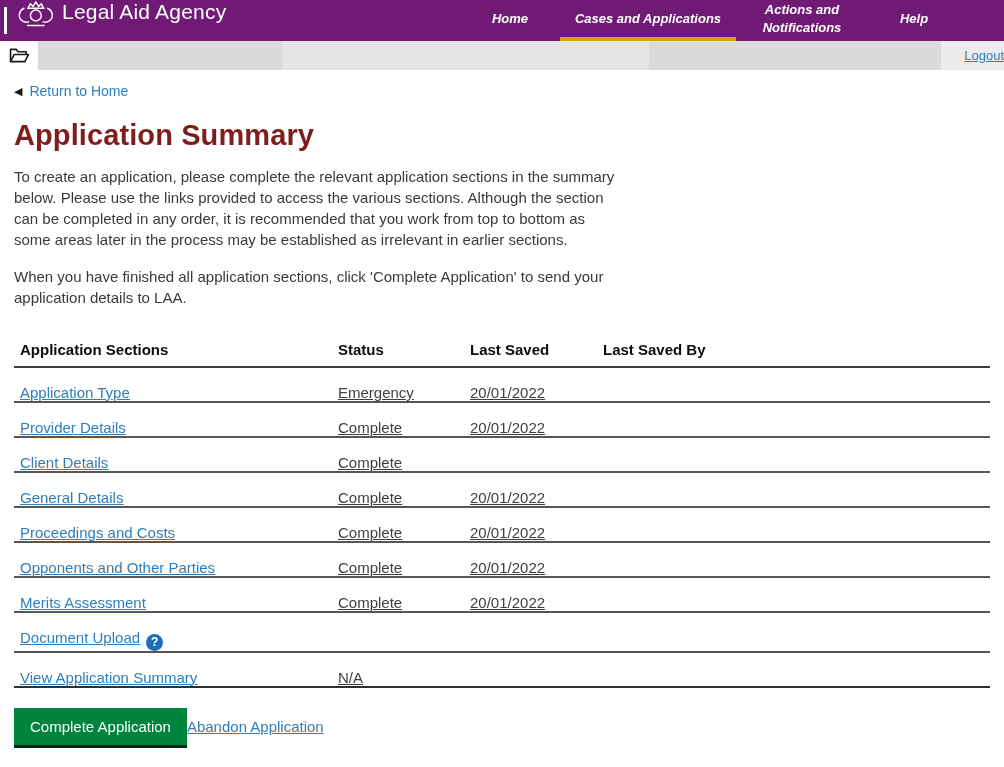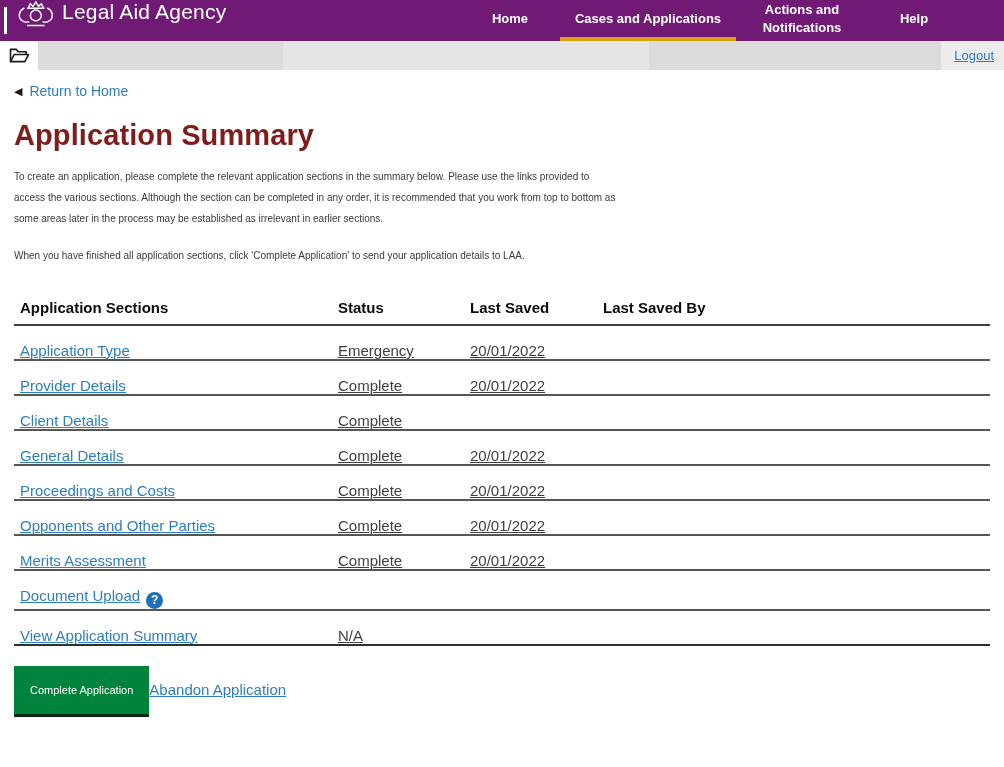--- a/index.html
+++ b/index.html
@@ -5,67 +5,67 @@
   * { margin:0; padding:0; box-sizing:border-box; }
   html,body { width:1004px; height:767px; background:#fff;
               font-family:"Liberation Sans", sans-serif; color:#3a3a3a; }
   body { overflow:hidden; }
 
   
   .hdr { position:relative; height:41px; background:#701a75; display:flex; }
   .hdr-bar { position:absolute; left:4px; top:7px; width:3px; height:27px; background:#fff; }
   .crest { margin-left:14px; flex:0 0 auto; }
   .app-title { color:#fff; font-size:21px; font-weight:400; margin-left:8px; letter-spacing:.2px; white-space:nowrap; }
-  .nav { margin-left:auto; margin-right:44px; display:flex; height:43px; }
+  .nav { margin-left:auto; margin-right:44px; display:flex; height:43px;font-style:italic; }
   .nav-item { height:41px; display:flex; align-items:center; justify-content:center; text-align:center;
               color:#fff; font-size:13px; font-weight:700; padding:0 14px; line-height:1.35;
               border-bottom:4px solid transparent; cursor:pointer; }
   .nav-item:nth-child(1){ width:100px; }
   .nav-item:nth-child(2){ width:176px; }
   .nav-item:nth-child(3){ width:132px; }
   .nav-item:nth-child(4){ width:92px; }
   .nav-item.active { border-bottom-color:#d9a013; }
 
   
   .toolbar { height:29px; background:#fff; display:flex; align-items:stretch; }
   .tb-icon { width:38px; display:flex; align-items:center; justify-content:center; cursor:pointer; }
   .tb-seg1 { width:245px; background:#dbdbdb; }
   .tb-seg2 { width:366px; background:#e5e5e4; }
   .tb-seg3 { width:292px; background:#dbdbdb; }
-  .tb-seg4 { flex:1; background:#ececec; display:flex; align-items:center; justify-content:flex-end; padding-right:10px; }
+  .tb-seg4 { flex:1; background:#ececec; display:flex; align-items:center; justify-content:flex-end; }
   .logout { font-size:13px; color:#2e7ebe; text-decoration:underline; cursor:pointer; }
 
   
   .content { padding:0 14px; }
   .back-row { margin-top:13px; display:flex; align-items:center; gap:7px; }
   .back-tri { color:#1a1a1a; font-size:11px; line-height:1; }
   .back-link { font-size:14px; color:#2e7ebe; cursor:pointer; }
 
   h1.page-title { margin-top:20px; font-size:29px; font-weight:800; color:#7f1d1d; letter-spacing:.1px; }
 
-  .intro { margin-top:14px; width:606px; font-size:10px; line-height:21px; color:#3a3a3a; }
+  .intro { margin-top:14px; width:606px; font-size:15px; line-height:21px; color:#3a3a3a; }
   .intro p + p { margin-top:16px; }
 
   
   table.sections { margin-top:25px; width:976px; border-collapse:collapse; font-size:15px; }
   table.sections th { text-align:left; font-weight:700; color:#0c0c0c;
                       padding:8px 0 8px 6px; border-bottom:2px solid #3d3d3d; }
   table.sections td { padding:16px 0 0 6px; height:34px; border-bottom:2px solid #565656; color:#3f3f3f;text-decoration:underline; }
   table.sections td:nth-child(n+2), table.sections th:nth-child(n+2) { padding-left:0; }
   table.sections tr:last-child td { border-bottom:2px solid #303030; }
   .col1 { width:324px; } .col2 { width:132px; } .col3 { width:133px; } .col4 { width:387px; }
   a.sec-link { color:#2e7ebe; text-decoration:underline; cursor:pointer; }
   .help-circle { display:inline-flex; align-items:center; justify-content:center;
                  width:17px; height:17px; border-radius:50%; background:#1d70b8; color:#fff;
                  font-size:12px; font-weight:700; margin-left:6px; vertical-align:-3px; cursor:pointer; }
 
   
   .actions { margin-top:20px; display:flex; align-items:center; }
   .btn-complete { background:#00833c; color:#fff; border:none; font-family:inherit;
-                  font-size:11px; padding:18px 16px; box-shadow:0 3px 0 #0a2912; cursor:pointer; }
+                  font-size:15px; padding:10px 16px; box-shadow:0 3px 0 #0a2912; cursor:pointer; }
   .abandon { font-size:15px; color:#2e7ebe; text-decoration:underline; cursor:pointer; }
 </style>
 </head>
 <body>
 
 <header class="hdr">
   <div class="hdr-bar"></div>
   <span class="crest">
     <svg width="40" height="31" viewBox="0 0 44 34">
       <g stroke="#fff" fill="none" stroke-width="1.6" stroke-linecap="round" stroke-linejoin="round">

